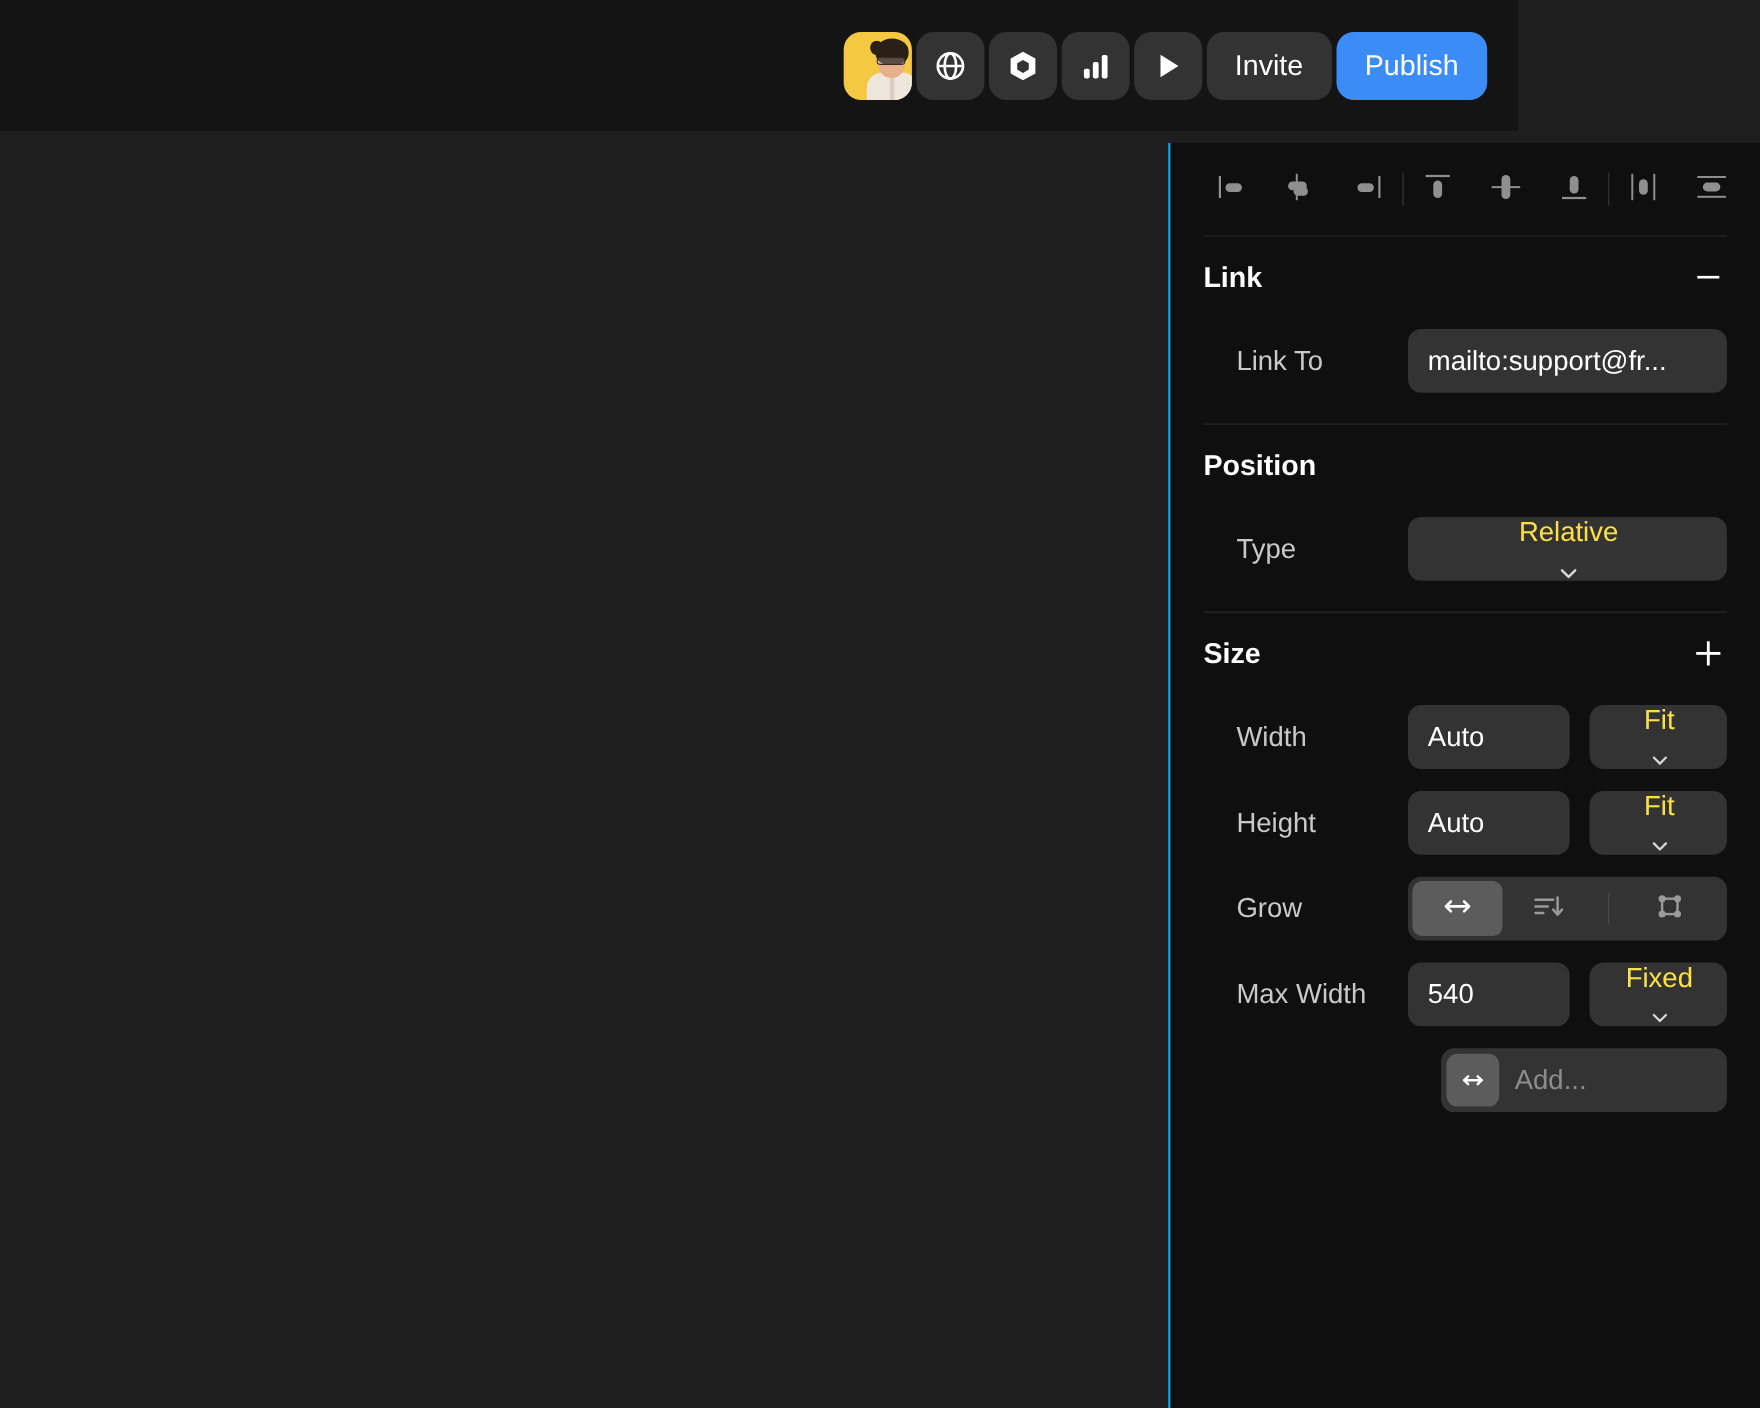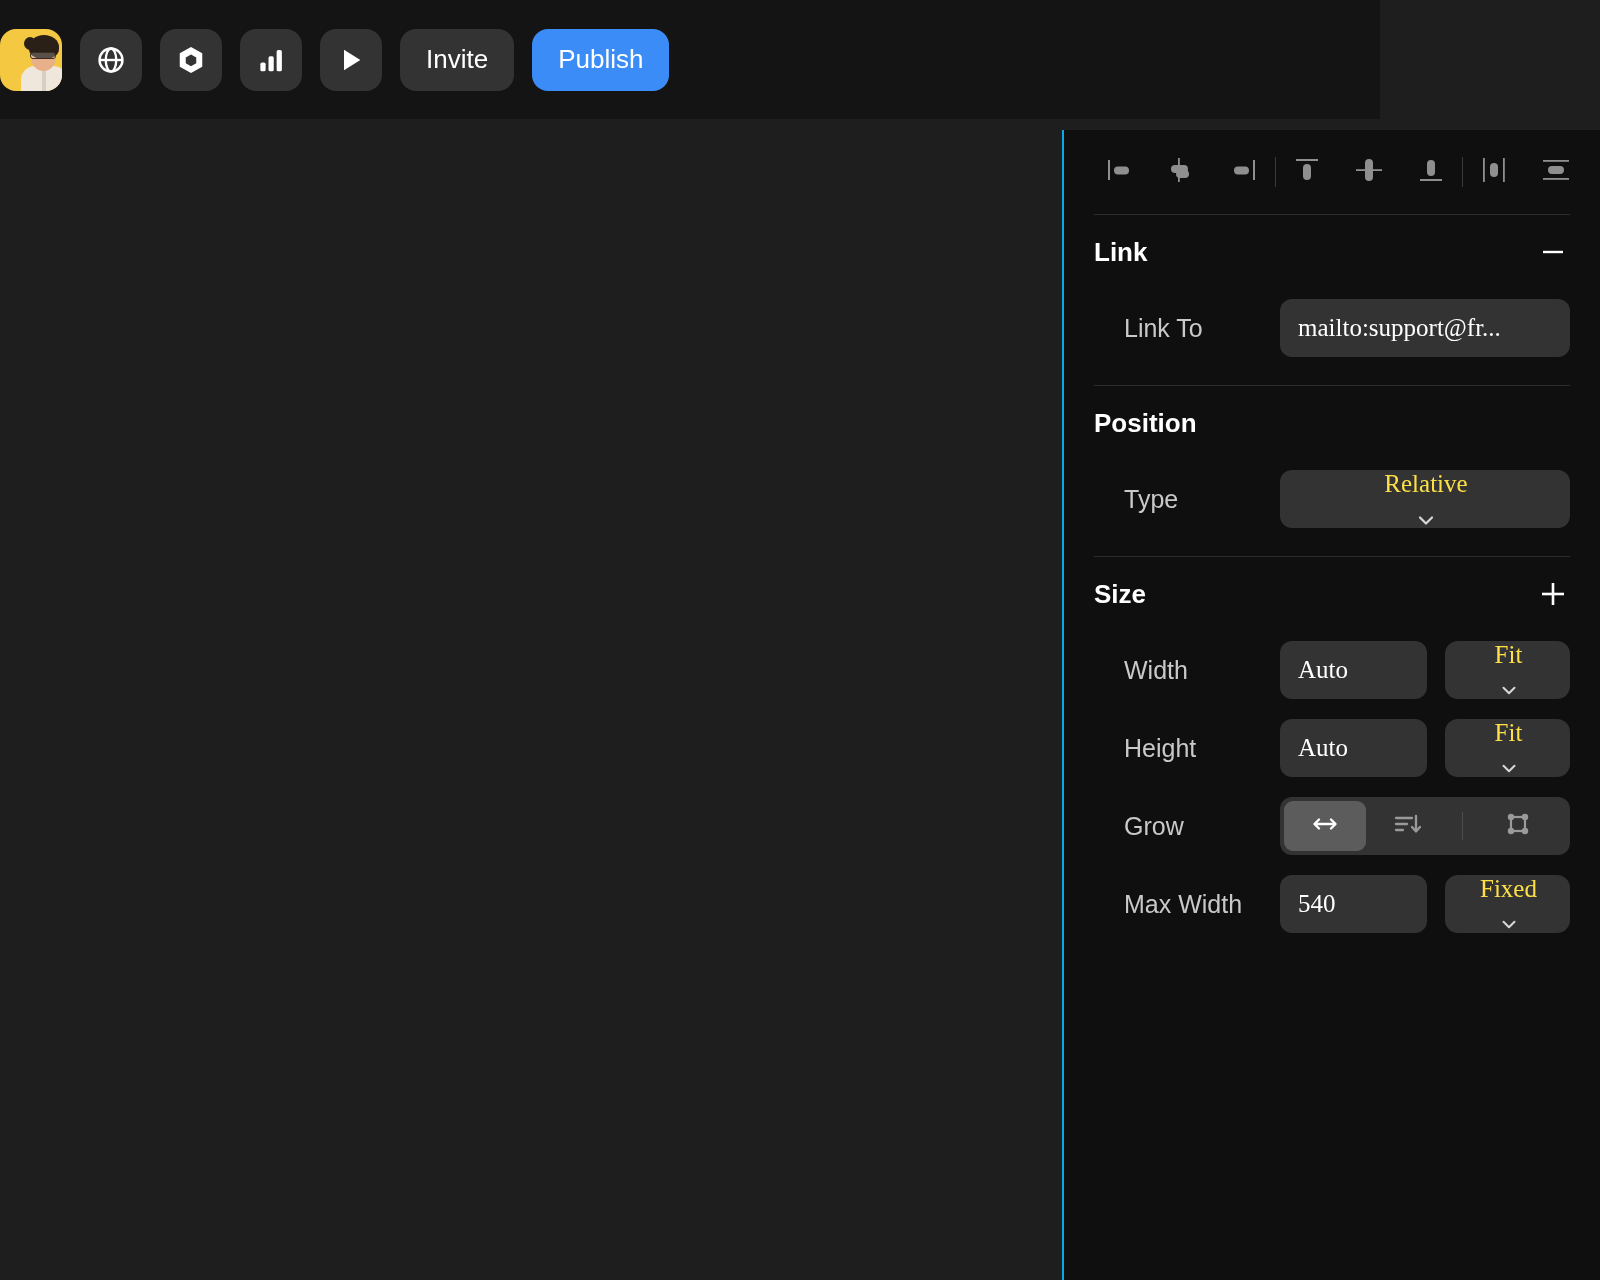--- a/index.html
+++ b/index.html
@@ -9,22 +9,22 @@
     background:#1e1e1e;
     font-family:"Liberation Sans", sans-serif;
     color:#fff;
     -webkit-font-smoothing:antialiased;
   }
 
   
   .topbar{
     position:absolute; left:0; top:0; width:1380px; height:119px;
     background:#141414;
-    display:flex; align-items:center; 
-    padding-right:28px; gap:18px;
+    display:flex; align-items:center; justify-content:flex-end;
+    padding-right:28px; gap:4px;
   }
   .avatar-btn{
     width:62px; height:62px; border-radius:16px;
     background:#f5c842; overflow:hidden; position:relative;
     flex:0 0 auto; cursor:pointer;
   }
   .avatar-btn .av-hair{
     position:absolute; left:50%; top:6px; width:30px; height:24px;
     transform:translateX(-2px);
     background:#2b2017; border-radius:50% 50% 42% 42%;
@@ -106,21 +106,21 @@
     cursor:pointer; color:#fff;
   }
 
   .prop-row{
     display:flex; align-items:center; height:78px; padding:0 30px;
   }
   .prop-label{
     width:186px; flex:0 0 auto;
     font-size:25px; color:#c9c9c9; padding-left:30px;
   }
-  .prop-ctrl{ flex:1 1 auto; display:flex; gap:18px; min-width:0;font-family:Liberation Serif, serif;}
+  .prop-ctrl{ flex:1 1 auto; display:flex; gap:18px; min-width:0;}
 
   .field{
     height:58px; background:#333; border-radius:12px;
     display:flex; align-items:center; padding:0 18px;
     font-size:25px; color:#fff; cursor:text; min-width:0;
   }
   .field.grow{ flex:1 1 auto; }
   .field .ell{ overflow:hidden; white-space:nowrap; text-overflow:ellipsis; }
 
   .select{
@@ -468,14 +468,26 @@
         <span>Fixed</span>
         <span class="chev">
           <svg width="22" height="22" viewBox="0 0 24 24" fill="none" stroke="#d8d8d8" stroke-width="2.2" stroke-linecap="round" stroke-linejoin="round">
               <path d="M6 9.5 L12 15.5 L18 9.5"></path>
             </svg>
         </span>
       </div>
     </div>
   </div>
 
+  <div class="addrow">
+    <div class="addfield">
+      <span class="add-iconbox">
+        <svg width="28" height="28" viewBox="0 0 32 32" fill="none" stroke="#fff" stroke-width="2.6" stroke-linecap="round" stroke-linejoin="round">
+          <line x1="7" y1="16" x2="25" y2="16"></line>
+          <path d="M11 12 L7 16 L11 20"></path>
+          <path d="M21 12 L25 16 L21 20"></path>
+        </svg>
+      </span>
+      <span class="add-ph">Add...</span>
+    </div>
+  </div>
 
 </div>
 
 </body></html>

